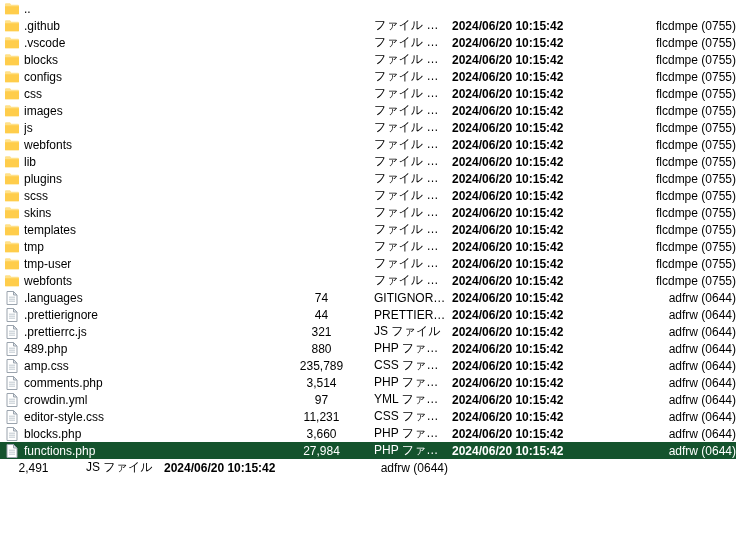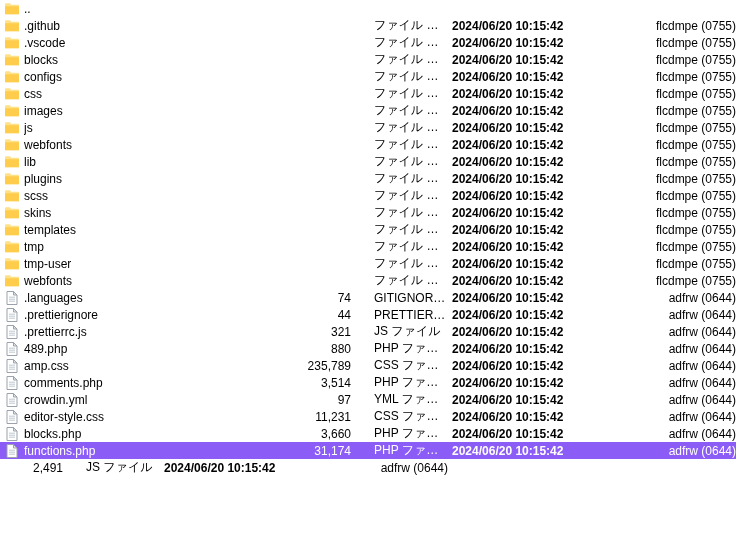--- a/index.html
+++ b/index.html
@@ -15,21 +15,21 @@
   .file-list { width: 100%; }
   .row {
     display: flex;
     align-items: center;
     height: 17px;
     padding-left: 4px;
     white-space: nowrap;
     user-select: none;
   }
   .row.selected {
-    background: #8b5cf6;
+    background: #14532d;
     color: #ffffff;
   }
   .icon {
     width: 16px;
     height: 16px;
     flex: 0 0 16px;
     margin-right: 4px;
     display: flex;
     align-items: center;
     justify-content: center;
@@ -40,21 +40,21 @@
     align-items: center;
     overflow: hidden;
   }
   .col-name-text {
     overflow: hidden;
     text-overflow: ellipsis;
     white-space: nowrap;
   }
   .col-size {
     flex: 0 0 82px;
-    text-align: right;
+    text-align: center;
     padding-right: 23px;
     overflow: hidden;
   }
   .col-type {
     flex: 0 0 78px;
     overflow: hidden;
     text-overflow: ellipsis;
     white-space: nowrap;
     padding-right: 4px;
   }
@@ -497,21 +497,21 @@
           <svg width="16" height="16" viewBox="0 0 16 16">
             <path d="M3 1.5 L9.5 1.5 L13 5 L13 14.5 L3 14.5 Z" fill="#ffffff" stroke="#9aa3ad" stroke-width="1"></path>
             <path d="M9.5 1.5 L9.5 5 L13 5 Z" fill="#dfe5ea" stroke="#9aa3ad" stroke-width="1"></path>
             <line x1="5" y1="7.2" x2="11" y2="7.2" stroke="#b9c2cb" stroke-width="0.9"></line>
             <line x1="5" y1="9.2" x2="11" y2="9.2" stroke="#b9c2cb" stroke-width="0.9"></line>
             <line x1="5" y1="11.2" x2="11" y2="11.2" stroke="#b9c2cb" stroke-width="0.9"></line>
           </svg>
         </span>
         <span class="col-name-text">functions.php</span>
       </div>
-      <div class="col-size">31,174</div>
+      <div class="col-size">27,984</div>
       <div class="col-type">PHP ファイル</div>
       <div class="col-date">2024/06/20 10:15:42</div>
       <div class="col-perm">adfrw (0644)</div>
     </div>
     <div class="row">
       <div class="col-size">2,491</div>
       <div class="col-type">JS ファイル</div>
       <div class="col-date">2024/06/20 10:15:42</div>
       <div class="col-perm">adfrw (0644)</div>
     </div>

